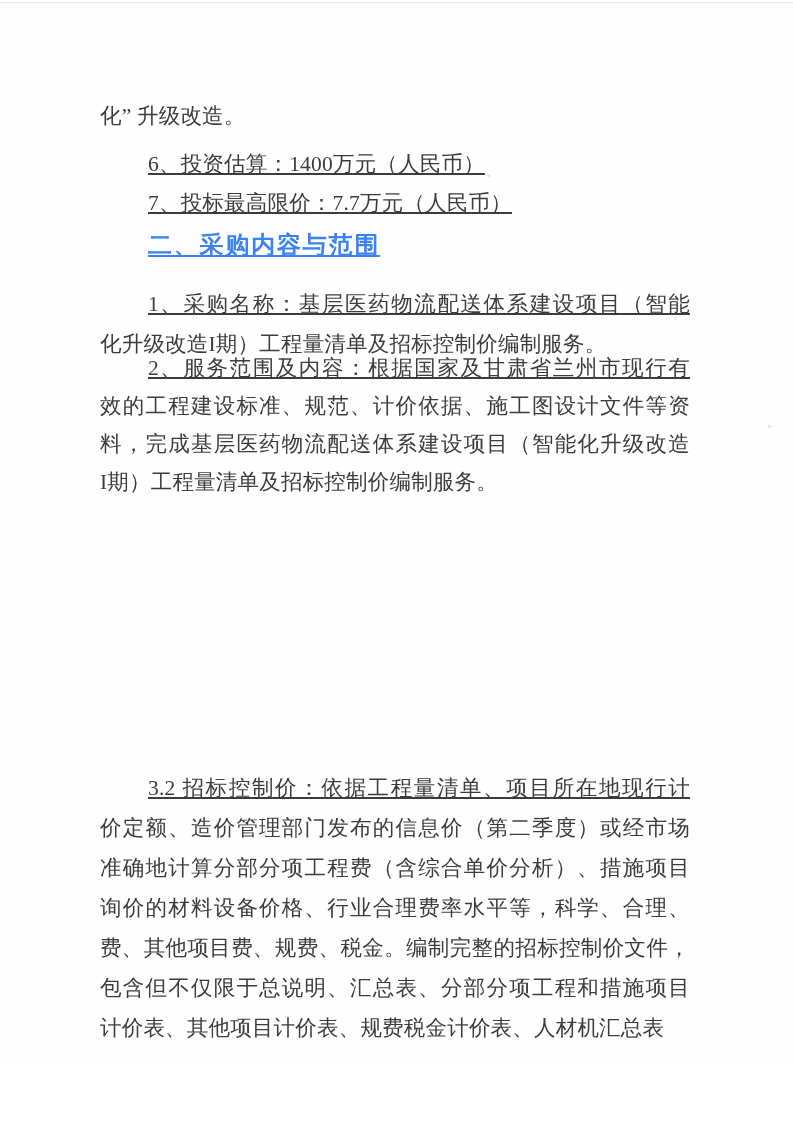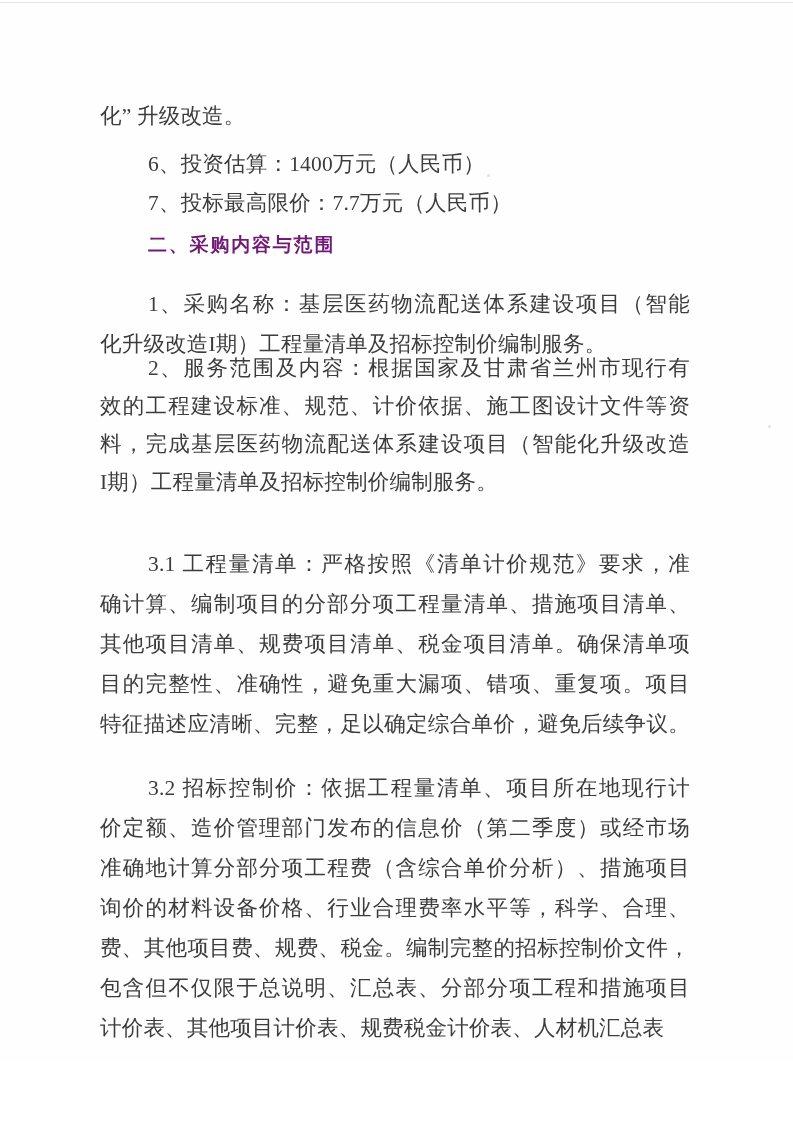--- a/index.html
+++ b/index.html
@@ -37,27 +37,27 @@
   .block.lh38 { line-height: 38px; }
   .line {
     text-align: justify;
     text-align-last: justify;
     overflow: hidden;
   }
   .line.free {
     text-align: left;
     text-align-last: left;
   }
-  .indent { text-indent: 48px; }
+  .indent { text-indent: 48px; text-decoration: underline; }
   .heading-line {
     font-family: "Liberation Sans", sans-serif;
     font-weight: bold;
-    font-size: 19px;
+    font-size: 24px;
     letter-spacing: 1.8px;
-    color: #701a75;
+    color: #3b82f6;
   }
 </style>
 </head>
 <body>
 
 <div class="page">
 
   <div class="scan-edge"></div>
   <div class="speck" style="left:487px; top:174px;"></div>
   <div class="speck" style="left:768px; top:425px;"></div>
@@ -86,27 +86,20 @@
   </div>
 
   <div class="block lh38" style="top:349px;">
     <div class="line indent">2、服务范围及内容：根据国家及甘肃省兰州市现行有</div>
     <div class="line">效的工程建设标准、规范、计价依据、施工图设计文件等资</div>
     <div class="line">料，完成基层医药物流配送体系建设项目（智能化升级改造</div>
     <div class="line free">I期）工程量清单及招标控制价编制服务。</div>
   </div>
 
 
-  <div class="block" style="top:544px;">
-    <div class="line indent">3.1 工程量清单：严格按照《清单计价规范》要求，准</div>
-    <div class="line">确计算、编制项目的分部分项工程量清单、措施项目清单、</div>
-    <div class="line">其他项目清单、规费项目清单、税金项目清单。确保清单项</div>
-    <div class="line">目的完整性、准确性，避免重大漏项、错项、重复项。项目</div>
-    <div class="line">特征描述应清晰、完整，足以确定综合单价，避免后续争议。</div>
-  </div>
 
   <div class="block" style="top:768px;">
     <div class="line indent">3.2 招标控制价：依据工程量清单、项目所在地现行计</div>
     <div class="line">价定额、造价管理部门发布的信息价（第二季度）或经市场</div>
     <div class="line">准确地计算分部分项工程费（含综合单价分析）、措施项目</div>
     <div class="line">询价的材料设备价格、行业合理费率水平等，科学、合理、</div>
     <div class="line">费、其他项目费、规费、税金。编制完整的招标控制价文件，</div>
     <div class="line">包含但不仅限于总说明、汇总表、分部分项工程和措施项目</div>
     <div class="line free">计价表、其他项目计价表、规费税金计价表、人材机汇总表</div>
   </div>

